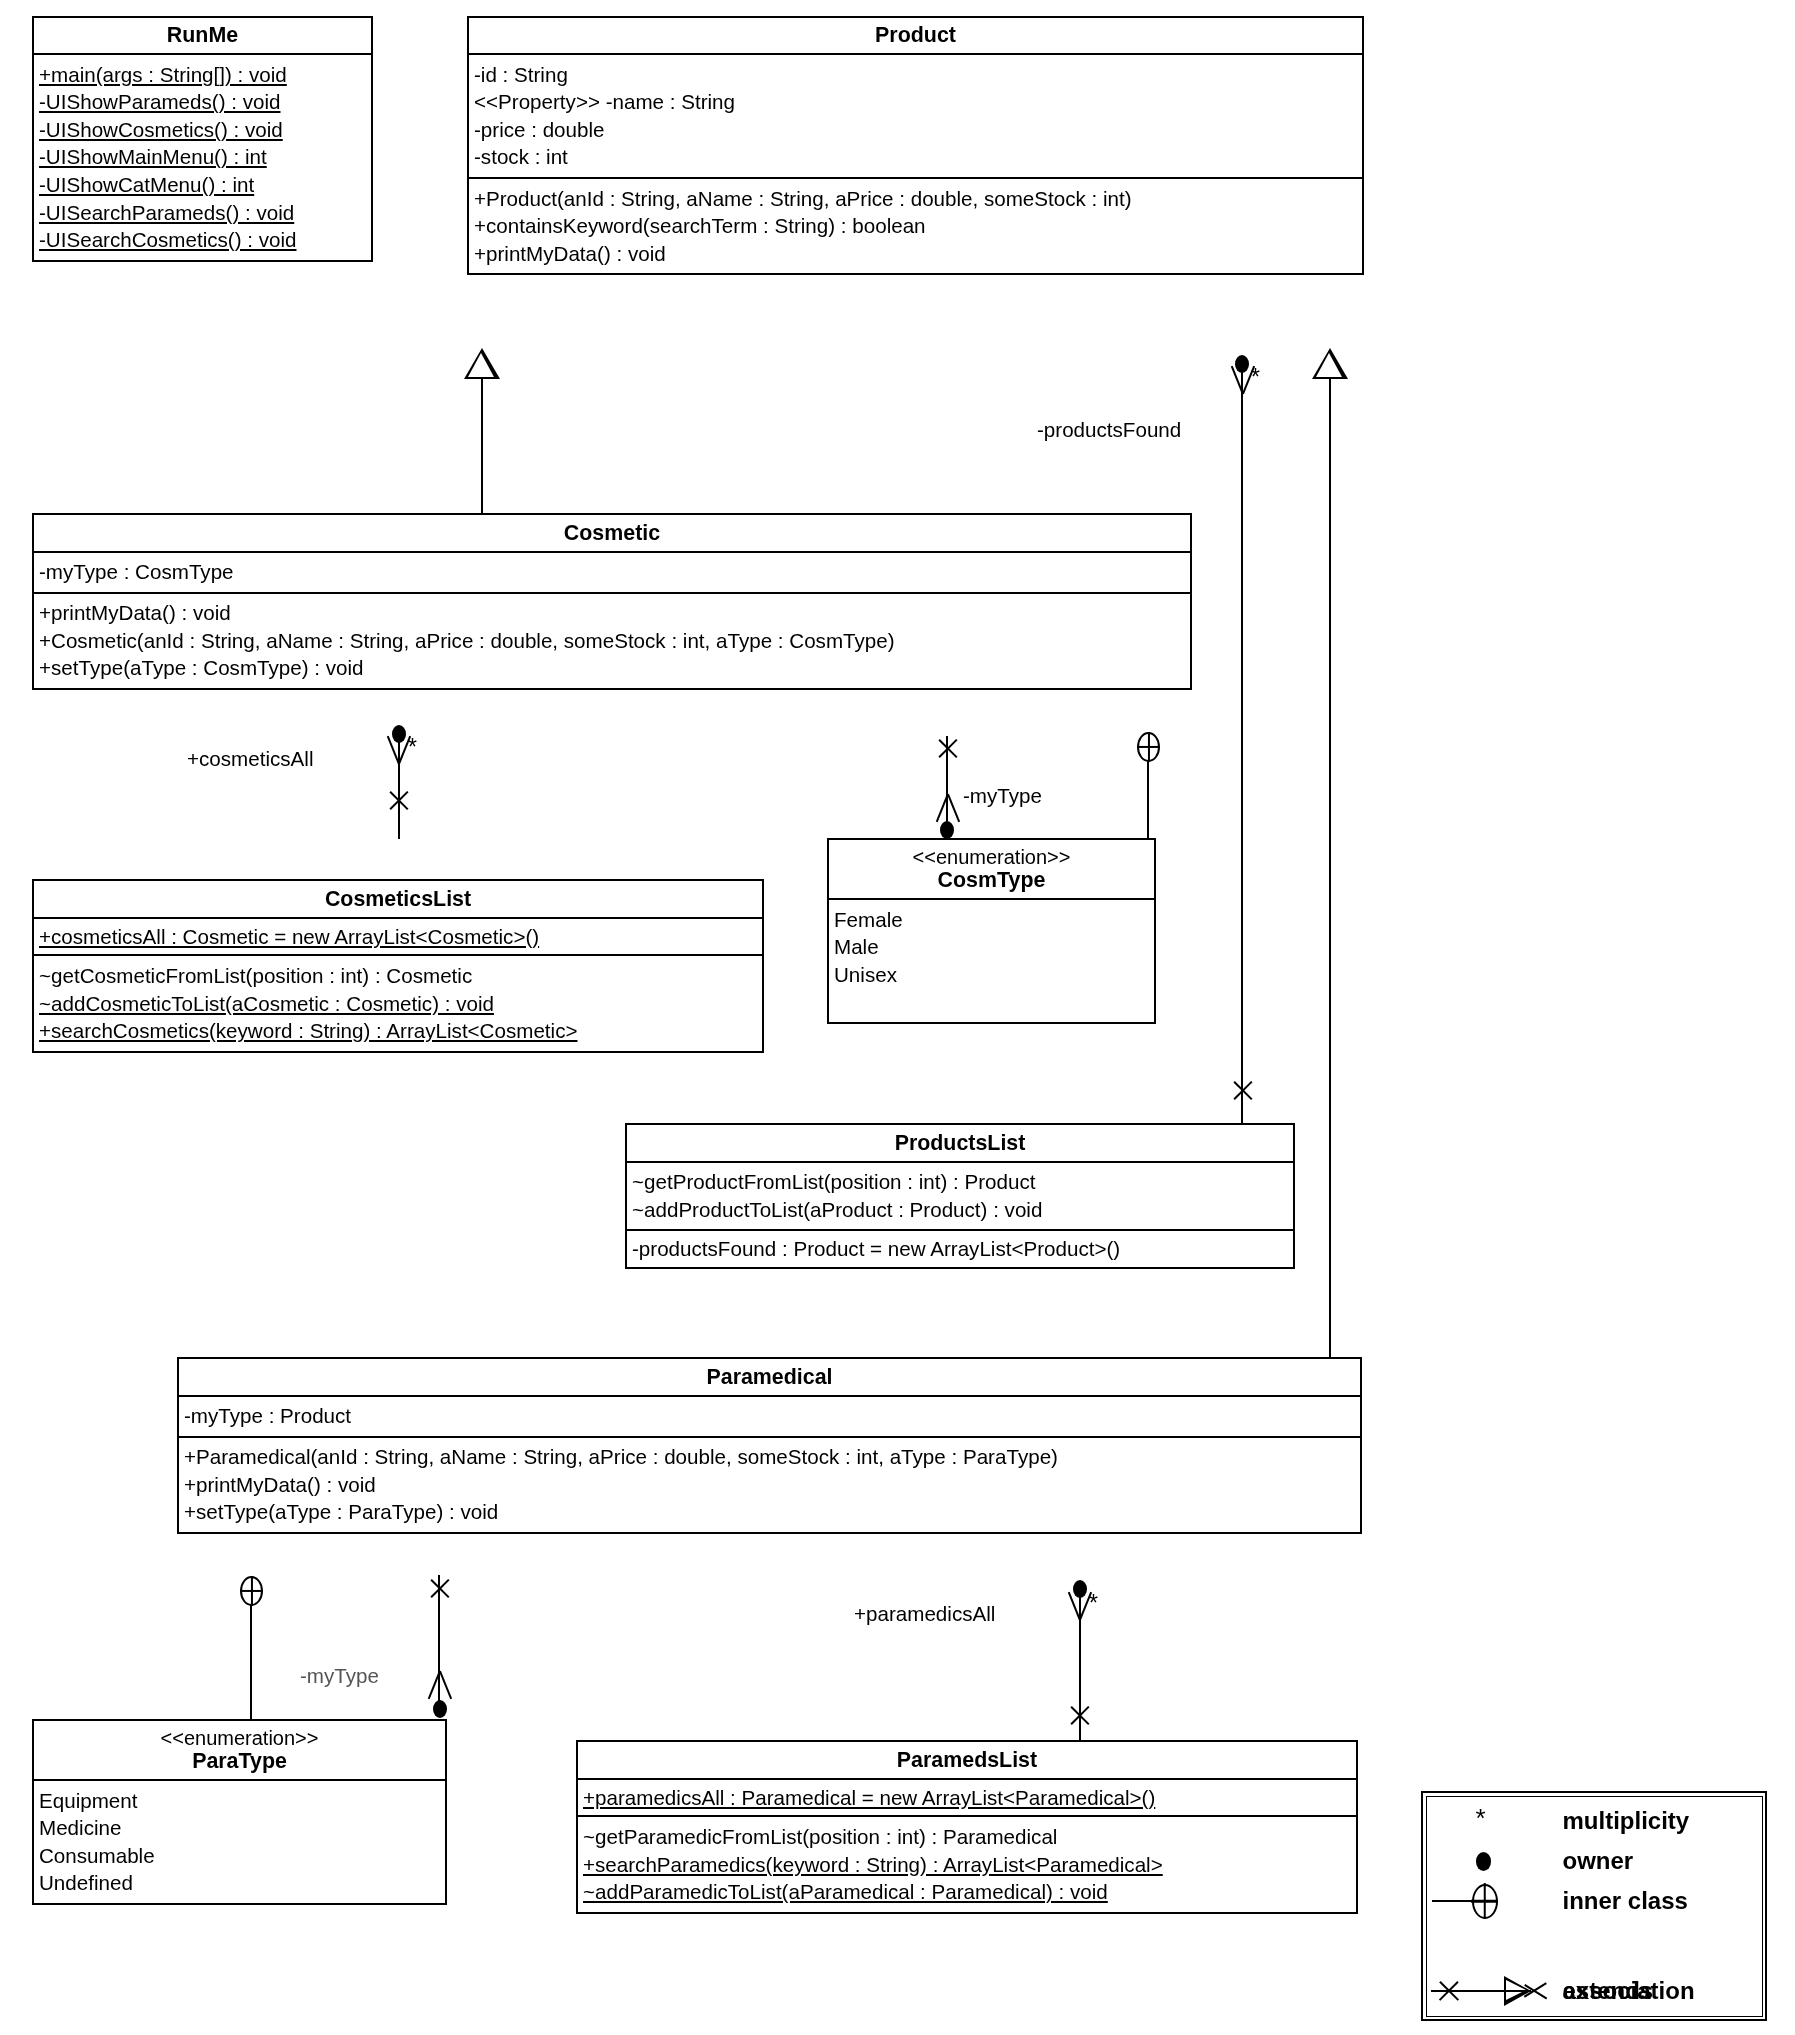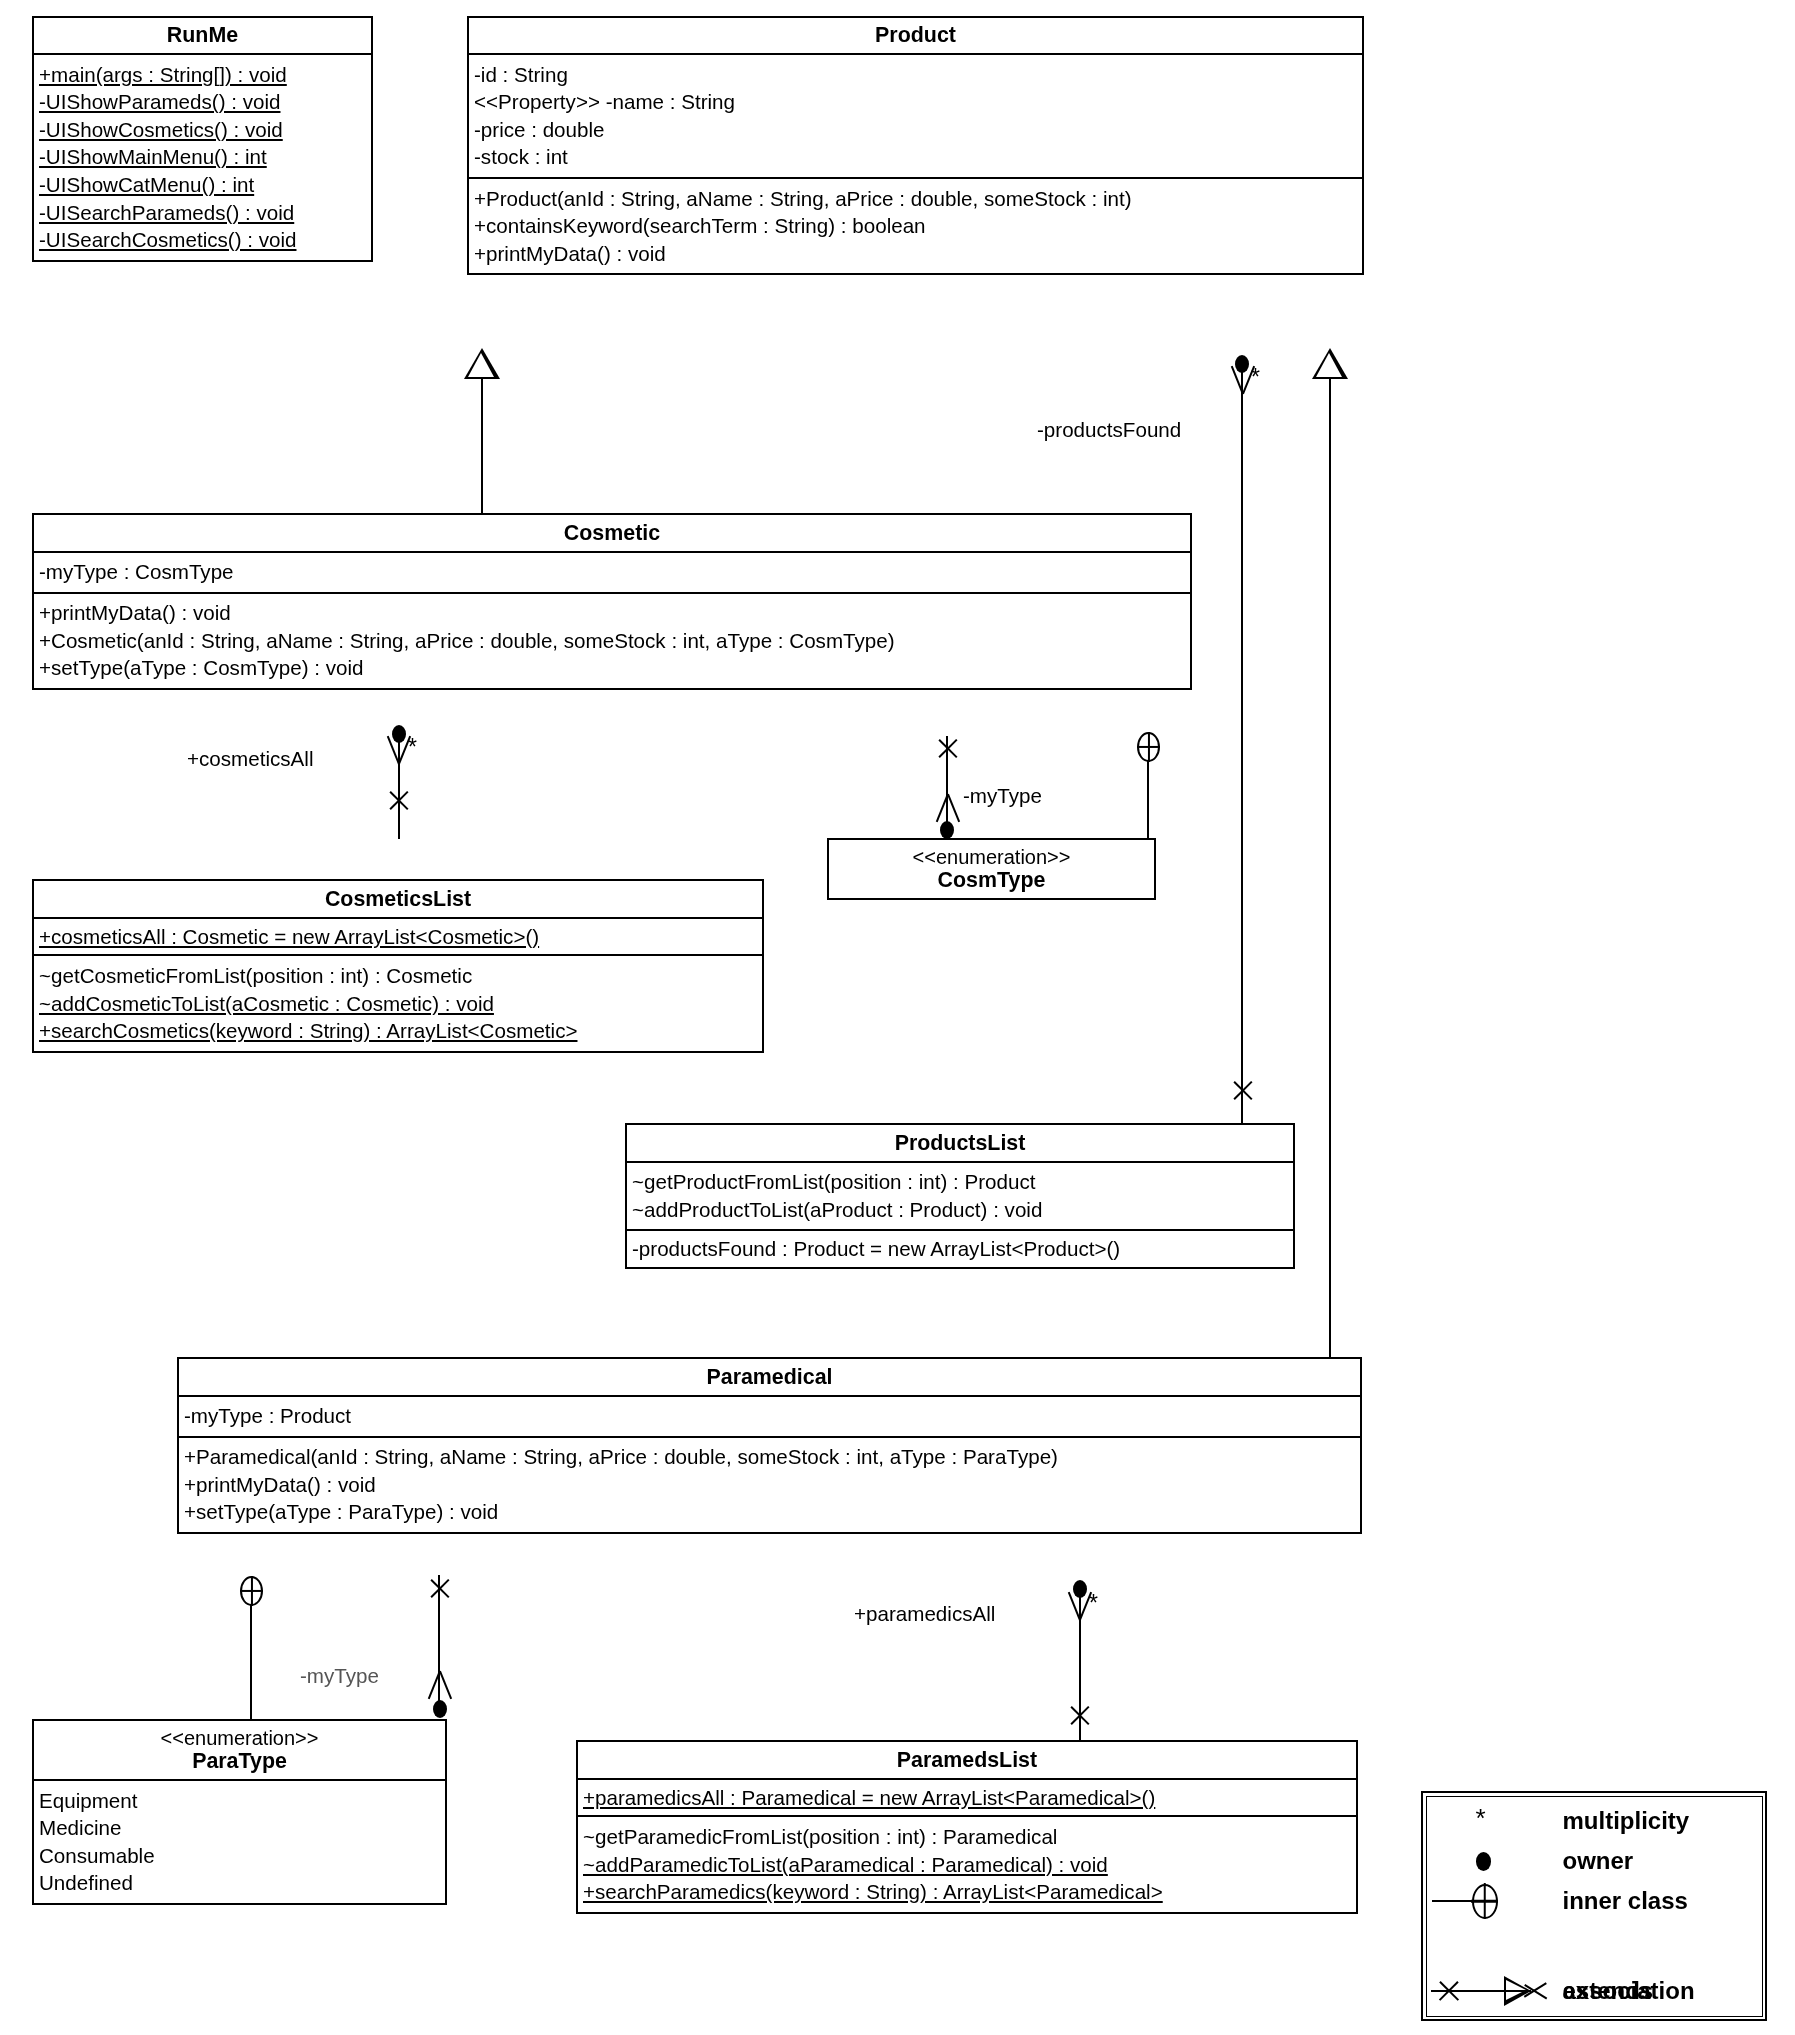--- a/index.html
+++ b/index.html
@@ -405,20 +405,26 @@
       <div class="uml-member u">~addCosmeticToList(aCosmetic : Cosmetic) : void</div>
       <div class="uml-member u">+searchCosmetics(keyword : String) : ArrayList&lt;Cosmetic&gt;</div>
     </div>
   </div>
 
   <div class="uml-class" style="left:827px; top:838px; width:329px;">
     <div class="uml-title">
       <span class="stereo">&lt;&lt;enumeration&gt;&gt;</span>
       <span>CosmType</span>
     </div>
+    <div class="uml-compartment">
+      <div class="uml-member">Female</div>
+      <div class="uml-member">Male</div>
+      <div class="uml-member">Unisex</div>
+      <div class="uml-member" style="visibility:hidden;">&nbsp;</div>
+    </div>
   </div>
 
   <div class="uml-class" style="left:625px; top:1123px; width:670px;">
     <div class="uml-title">ProductsList</div>
     <div class="uml-compartment">
       <div class="uml-member">~getProductFromList(position : int) : Product</div>
       <div class="uml-member">~addProductToList(aProduct : Product) : void</div>
     </div>
     <div class="uml-compartment tight">
       <div class="uml-member">-productsFound : Product = new ArrayList&lt;Product&gt;()</div>
@@ -450,22 +456,22 @@
     </div>
   </div>
 
   <div class="uml-class" style="left:576px; top:1740px; width:782px;">
     <div class="uml-title">ParamedsList</div>
     <div class="uml-compartment tight">
       <div class="uml-member u">+paramedicsAll : Paramedical = new ArrayList&lt;Paramedical&gt;()</div>
     </div>
     <div class="uml-compartment">
       <div class="uml-member">~getParamedicFromList(position : int) : Paramedical</div>
+      <div class="uml-member u">+searchParamedics(keyword : String) : ArrayList&lt;Paramedical&gt;</div>
       <div class="uml-member u">~addParamedicToList(aParamedical : Paramedical) : void</div>
-      <div class="uml-member u">+searchParamedics(keyword : String) : ArrayList&lt;Paramedical&gt;</div>
     </div>
   </div>
 
   <div class="legend" style="left:1421px; top:1791px; width:346px; height:230px;">
     <div class="legend-inner">
 
       <div class="legend-row" style="top:2.5px;">
         <div class="legend-sym">
           <span class="lg-star">*</span>
         </div>

